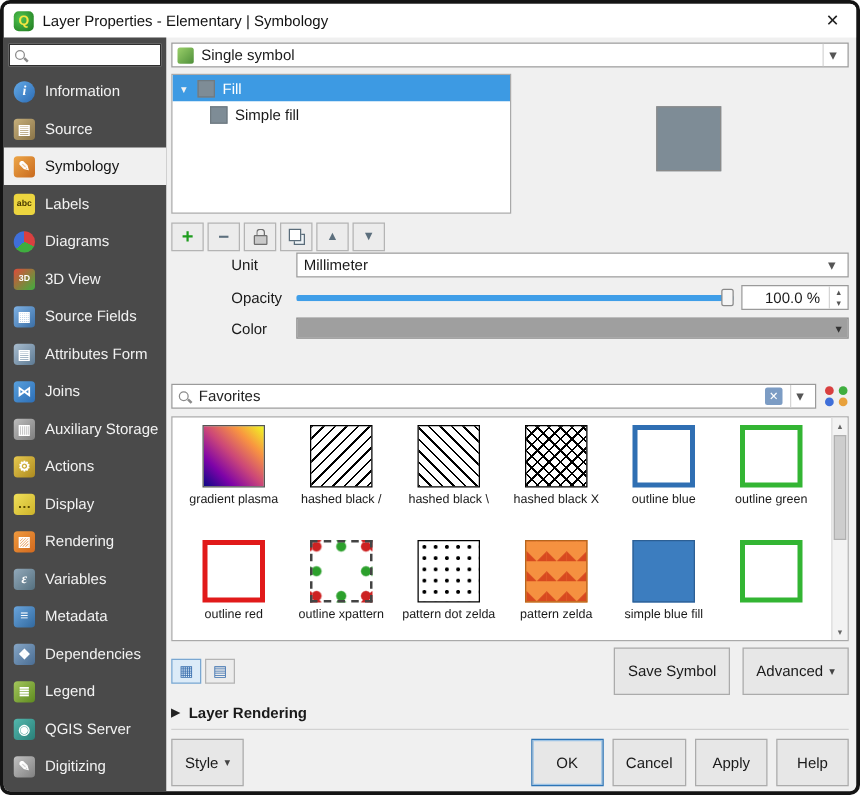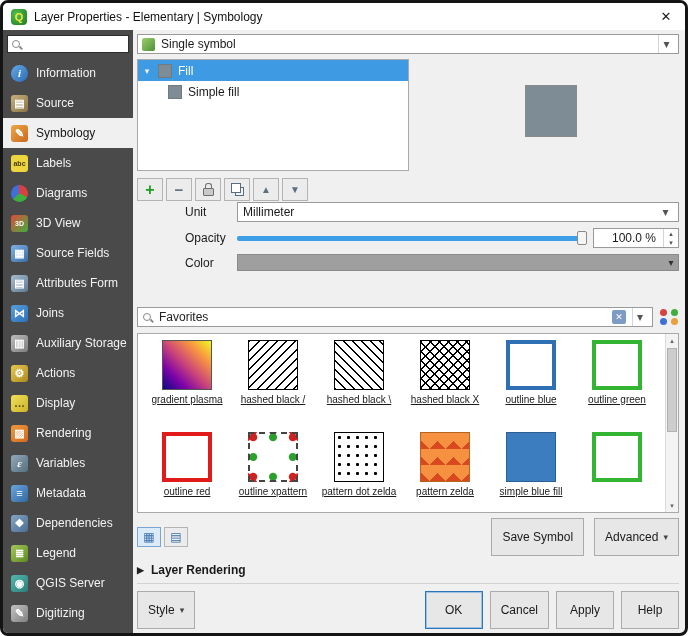--- a/index.html
+++ b/index.html
@@ -77,21 +77,21 @@
   .search-combo .combo-arrow{width:15px;border-left:1px solid #d5d5d5;align-self:stretch;display:flex;align-items:center;justify-content:center;color:#555;}
   .stylemgr{position:relative;width:20px;height:18px;flex:0 0 20px;cursor:pointer;}
   .stylemgr i{position:absolute;width:7px;height:7px;border-radius:50%;}
   .stylemgr i:nth-child(1){left:1px;top:1px;background:#d94040;}
   .stylemgr i:nth-child(2){right:1px;top:1px;background:#3fae3f;}
   .stylemgr i:nth-child(3){left:1px;bottom:1px;background:#3f6fd9;}
   .stylemgr i:nth-child(4){right:1px;bottom:1px;background:#e8a13c;}
   
   .symbol-grid-wrap{margin-top:6px;flex:1;min-height:180px;background:#fff;border:1px solid #a9a9a9;position:relative;overflow:hidden;}
   .grid-inner{position:absolute;left:0;top:0;right:13px;bottom:0;display:flex;flex-wrap:wrap;align-content:flex-start;padding:6px 0 0 6px;overflow:hidden;}
-  .sym-cell{width:86px;height:92px;display:flex;flex-direction:column;align-items:center;cursor:pointer;text-decoration:underline;}
+  .sym-cell{width:86px;height:92px;display:flex;flex-direction:column;align-items:center;cursor:pointer;}
   .sym-preview{width:50px;height:50px;flex:0 0 50px;}
   .sym-label{margin-top:4px;font-size:10px;line-height:1.2;text-align:center;color:#1a1a1a;max-width:82px;}
   .vscroll{position:absolute;right:0;top:0;bottom:0;width:13px;background:#f3f3f3;border-left:1px solid #dcdcdc;}
   .vs-arrow{position:absolute;left:0;right:0;height:13px;display:flex;align-items:center;justify-content:center;font-size:7px;color:#666;cursor:pointer;}
   .vs-arrow.up{top:0;}
   .vs-arrow.down{bottom:0;}
   .vs-thumb{position:absolute;left:1px;right:1px;top:14px;height:84px;background:#cdcdcd;border:1px solid #b0b0b0;cursor:pointer;}
   
   .grid-footer{display:flex;align-items:center;margin-top:5px;gap:3px;}
   .view-btn{width:24px;height:20px;background:#ececec;border:1px solid #b4b4b4;display:flex;align-items:center;justify-content:center;color:#3a6fae;font-size:12px;cursor:pointer;}

